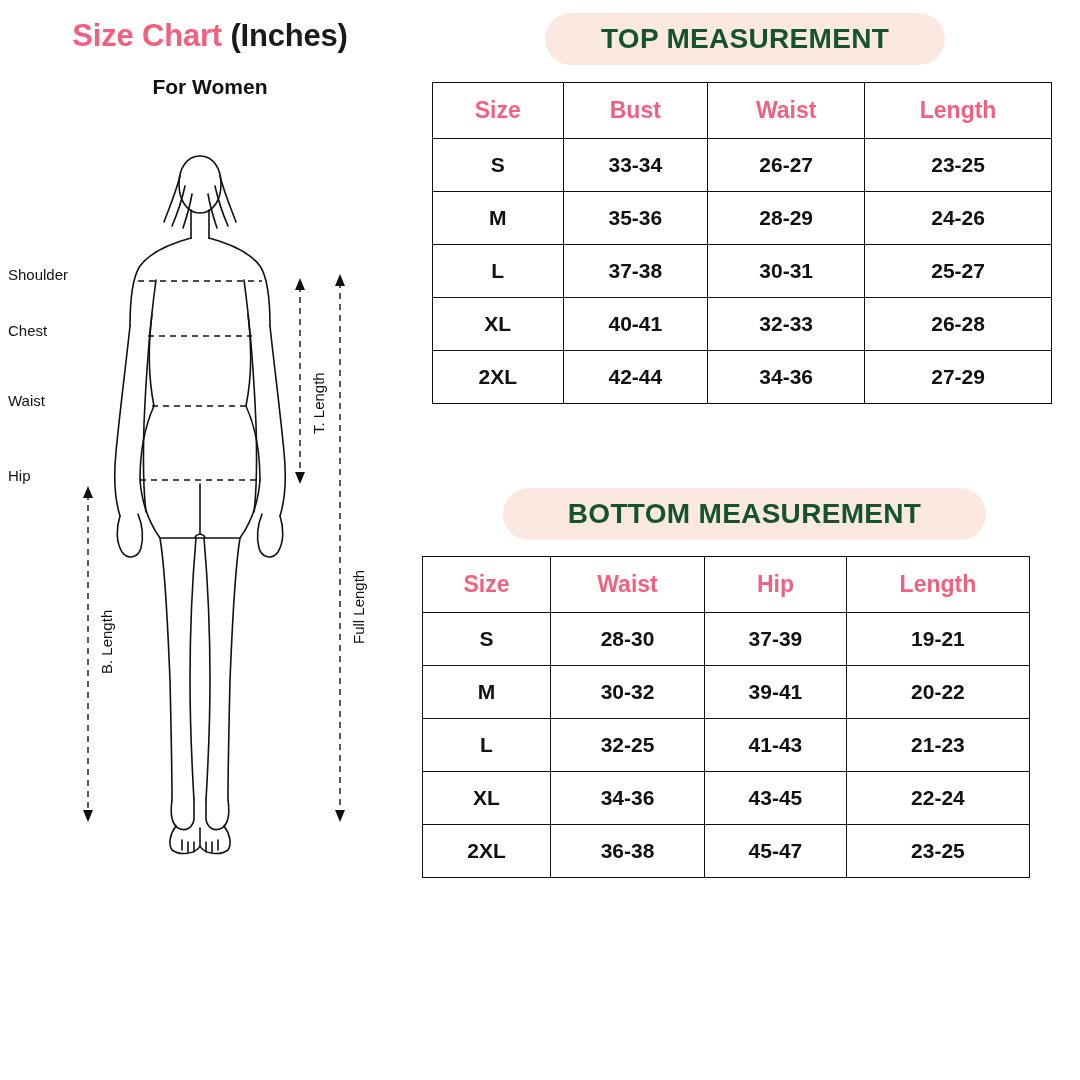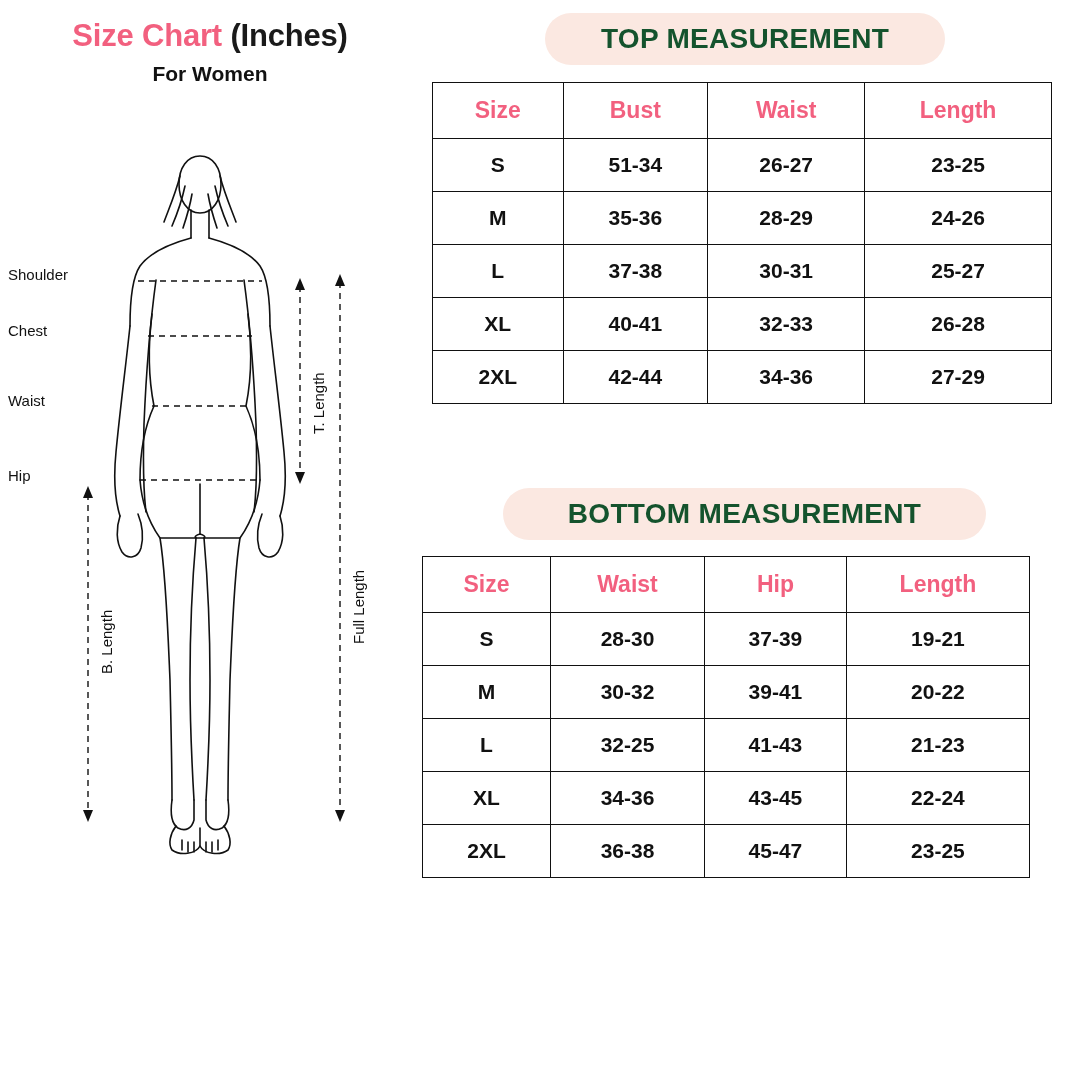--- a/index.html
+++ b/index.html
@@ -34,21 +34,21 @@
     font-weight: bold;
     letter-spacing: -0.2px;
     white-space: nowrap;
   }
   .title-main { color: #f2607f; }
   .title-paren { color: #1a1a1a; }
   .title-line2 {
     font-size: 21px;
     font-weight: bold;
     color: #111111;
-    margin-top: 8px;
+    margin-top: 21px;
   }
 
   .figure-box {
     position: absolute;
     left: 20px;
     top: 114px;
     width: 400px;
     height: 760px;
   }
   .figure-box svg { display: block; }
@@ -219,21 +219,21 @@
       <tr>
         <th>Size</th>
         <th>Bust</th>
         <th>Waist</th>
         <th>Length</th>
       </tr>
     </thead>
     <tbody>
       <tr>
         <td>S</td>
-        <td>51-34</td>
+        <td>33-34</td>
         <td>26-27</td>
         <td>23-25</td>
       </tr>
       <tr>
         <td>M</td>
         <td>35-36</td>
         <td>28-29</td>
         <td>24-26</td>
       </tr>
       <tr>

